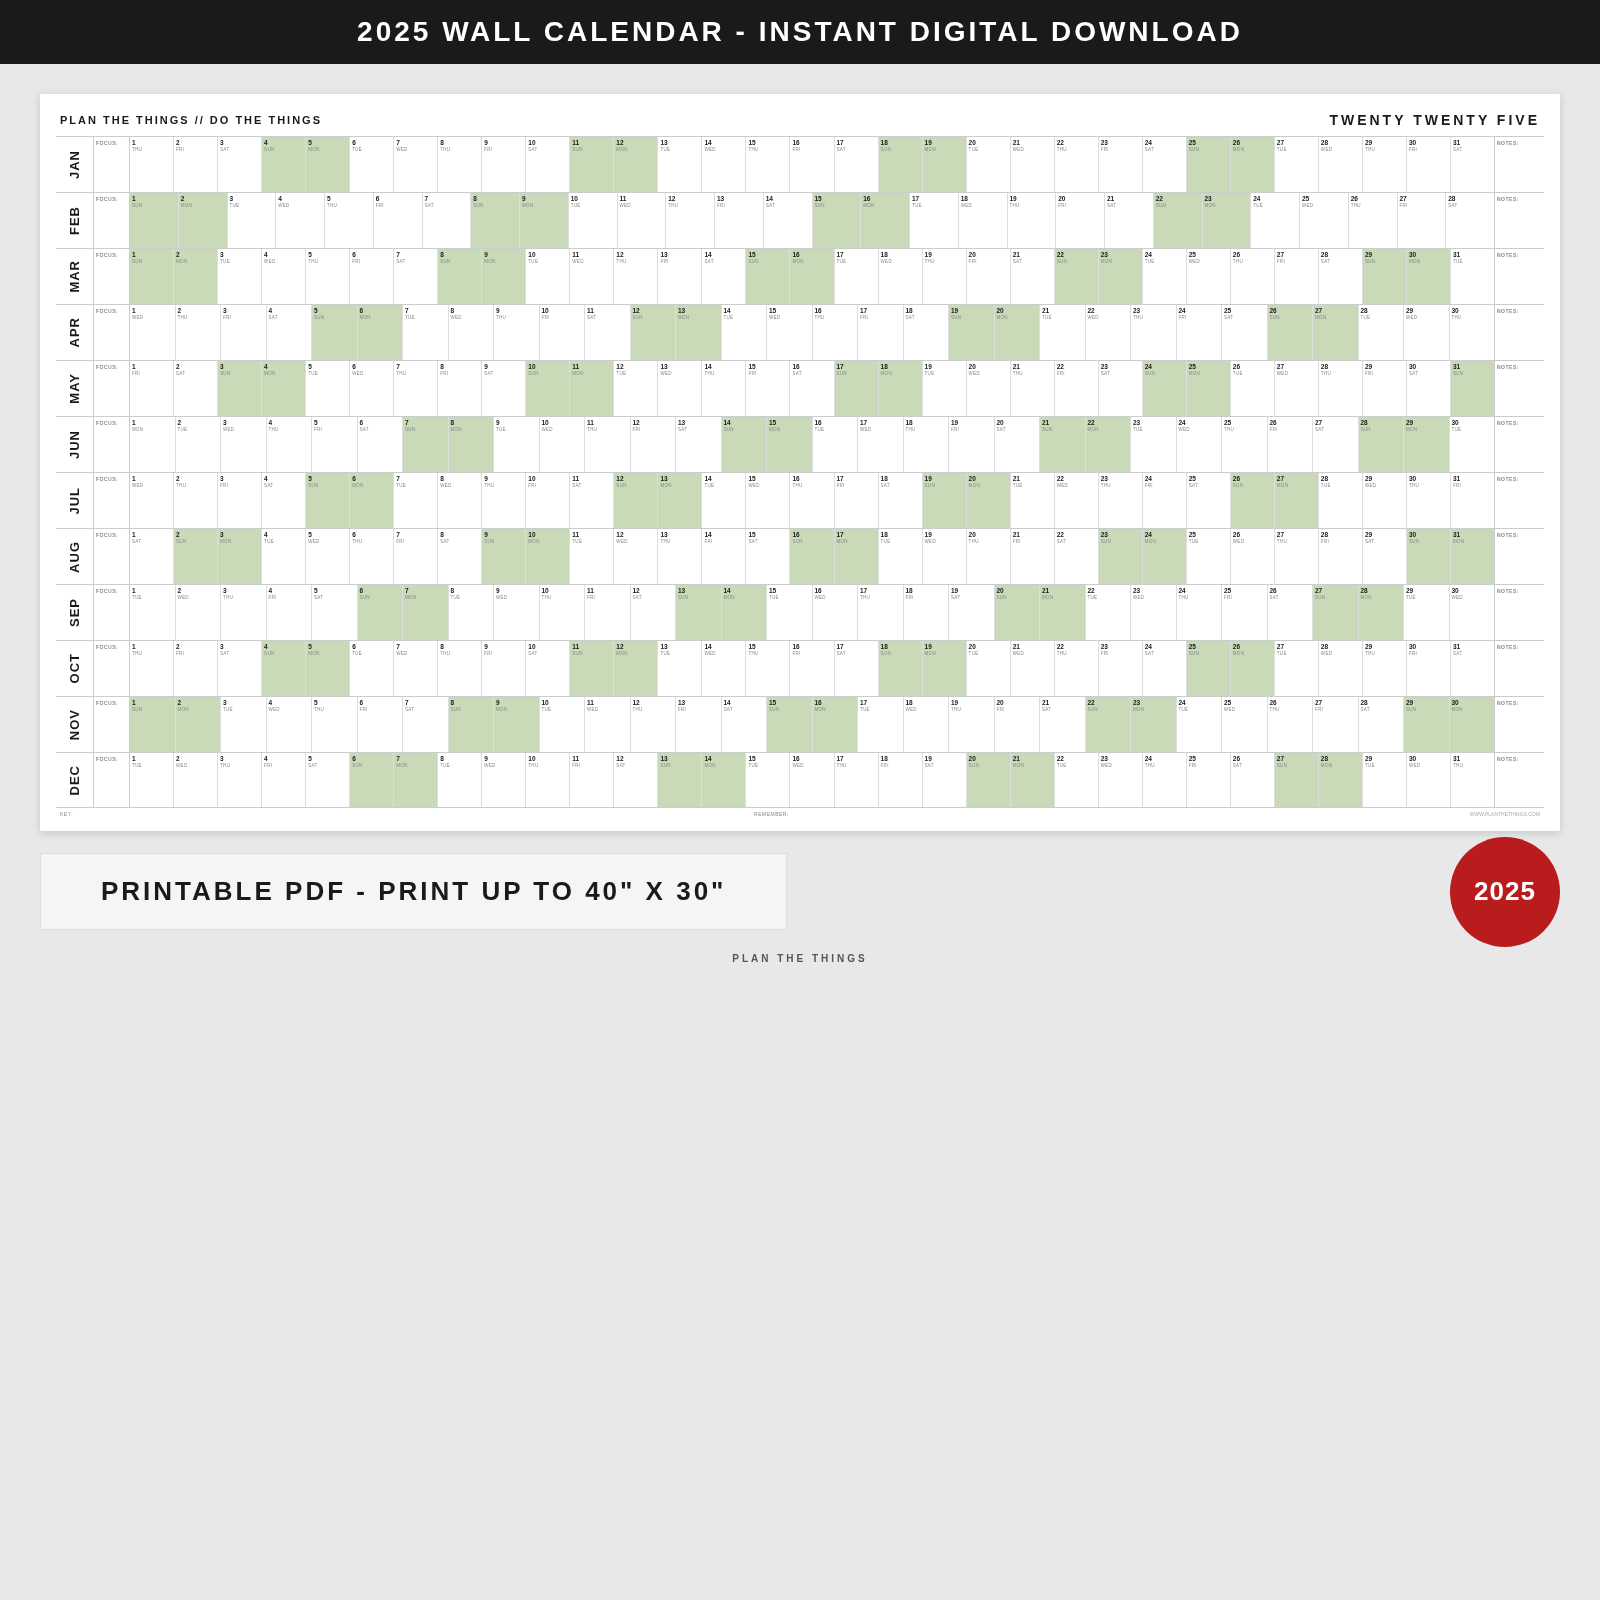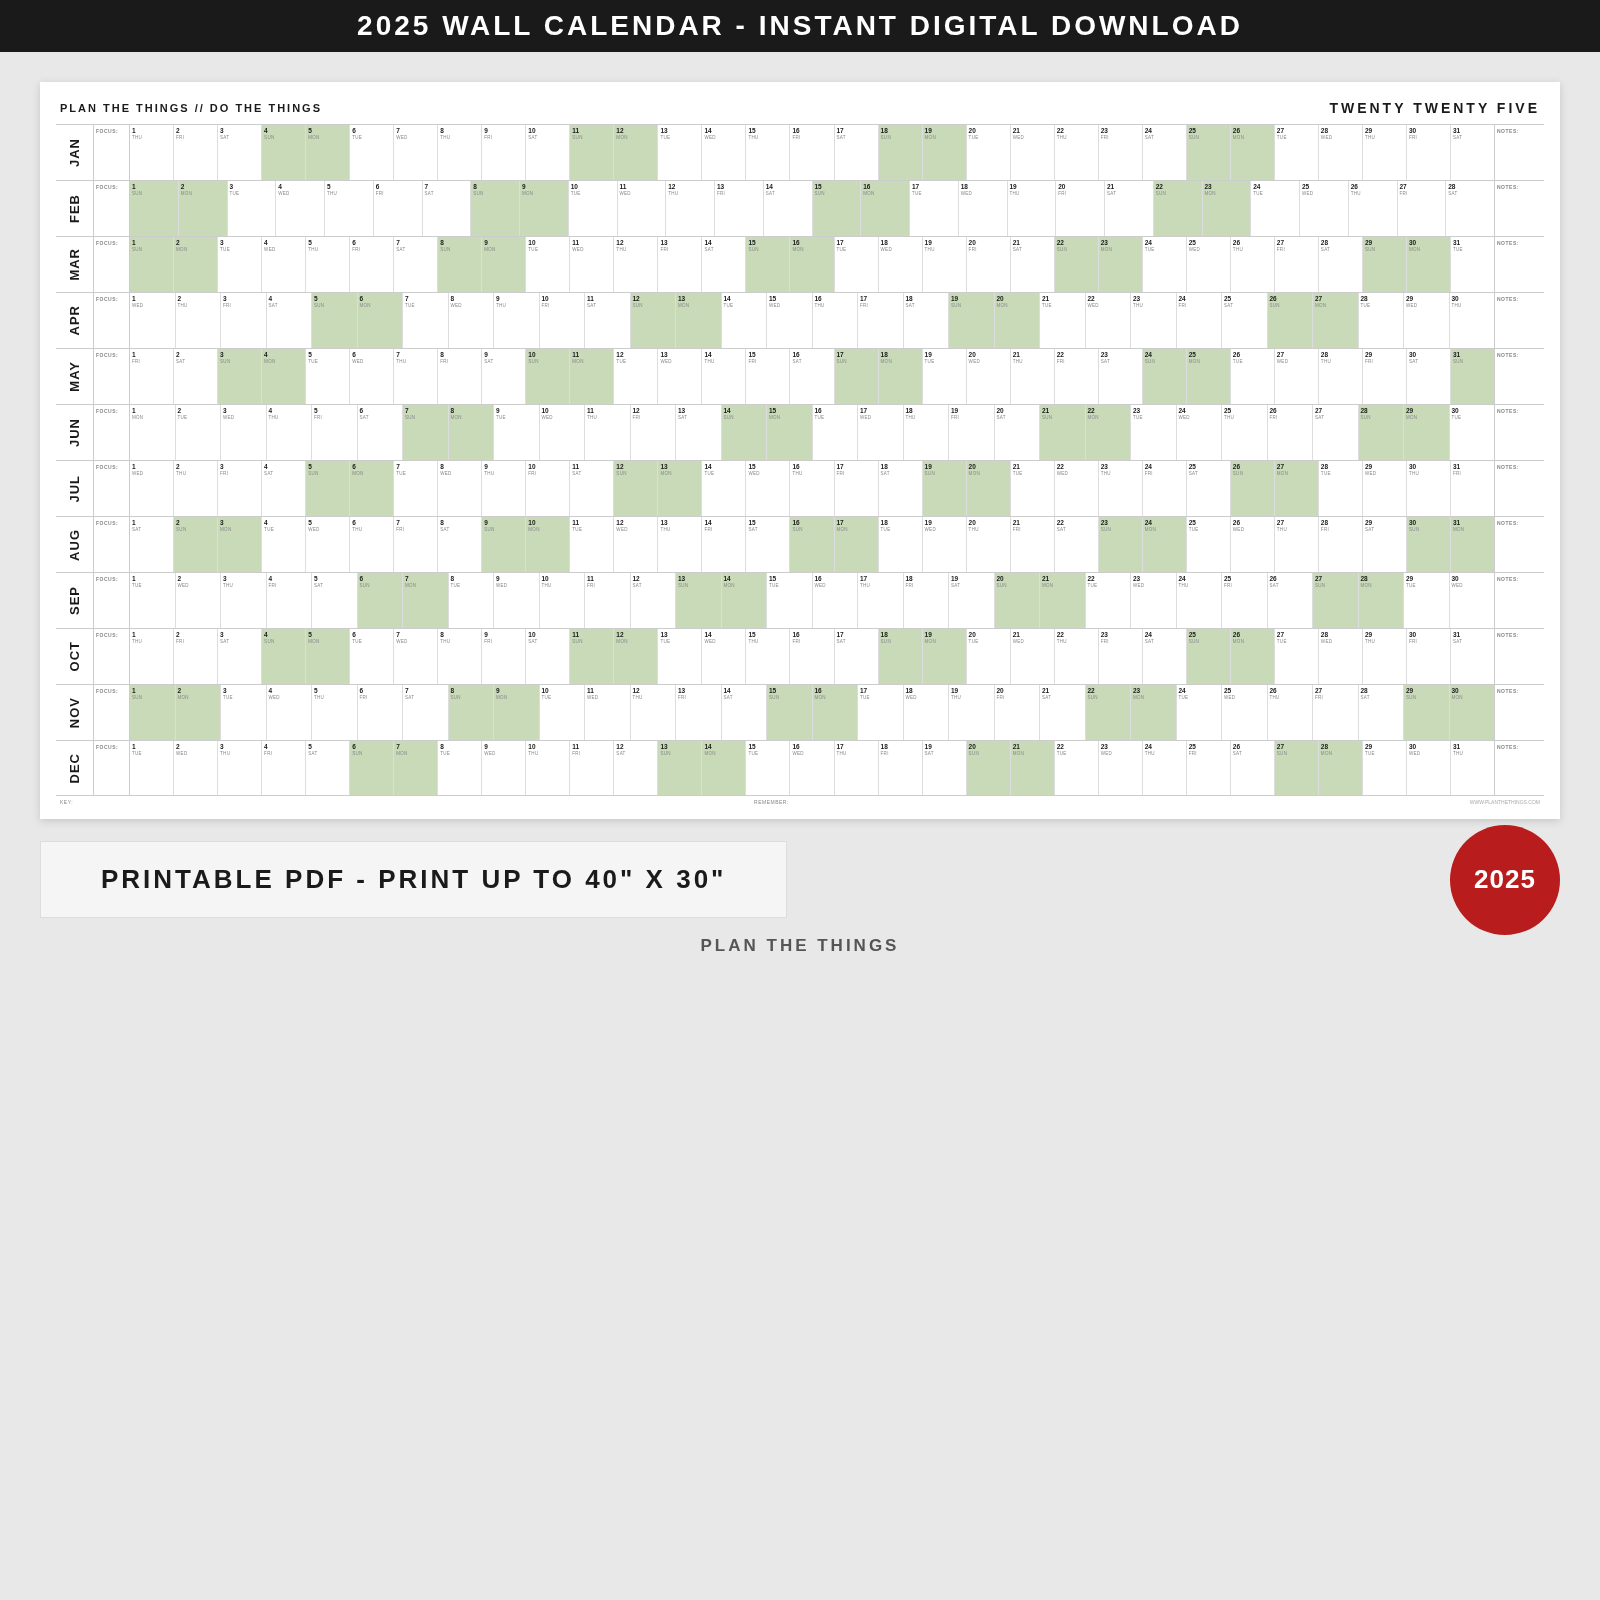--- a/index.html
+++ b/index.html
@@ -7,21 +7,21 @@
       width: 1600px;
       height: 1600px;
       background: #e8e8e8;
       font-family: 'Arial', sans-serif;
       overflow: hidden;
     }
 
     
     .top-banner {
       background: #1a1a1a;
-      height: 52px;
+      height: 64px;
       display: flex;
       align-items: center;
       justify-content: center;
     }
     .top-banner-title {
       color: #ffffff;
       font-size: 28px;
       font-weight: 700;
       letter-spacing: 3px;
       text-transform: uppercase;
@@ -225,21 +225,21 @@
       font-weight: 900;
       letter-spacing: 1px;
     }
 
     
     .page-footer {
       margin-top: 18px;
       text-align: center;
     }
     .page-footer-text {
-      font-size: 17px;
+      font-size: 10px;
       font-weight: 700;
       letter-spacing: 3px;
       color: #555;
       text-transform: uppercase;
     }
   </style>
 </head>
 <body>
 
 <div class="top-banner">

